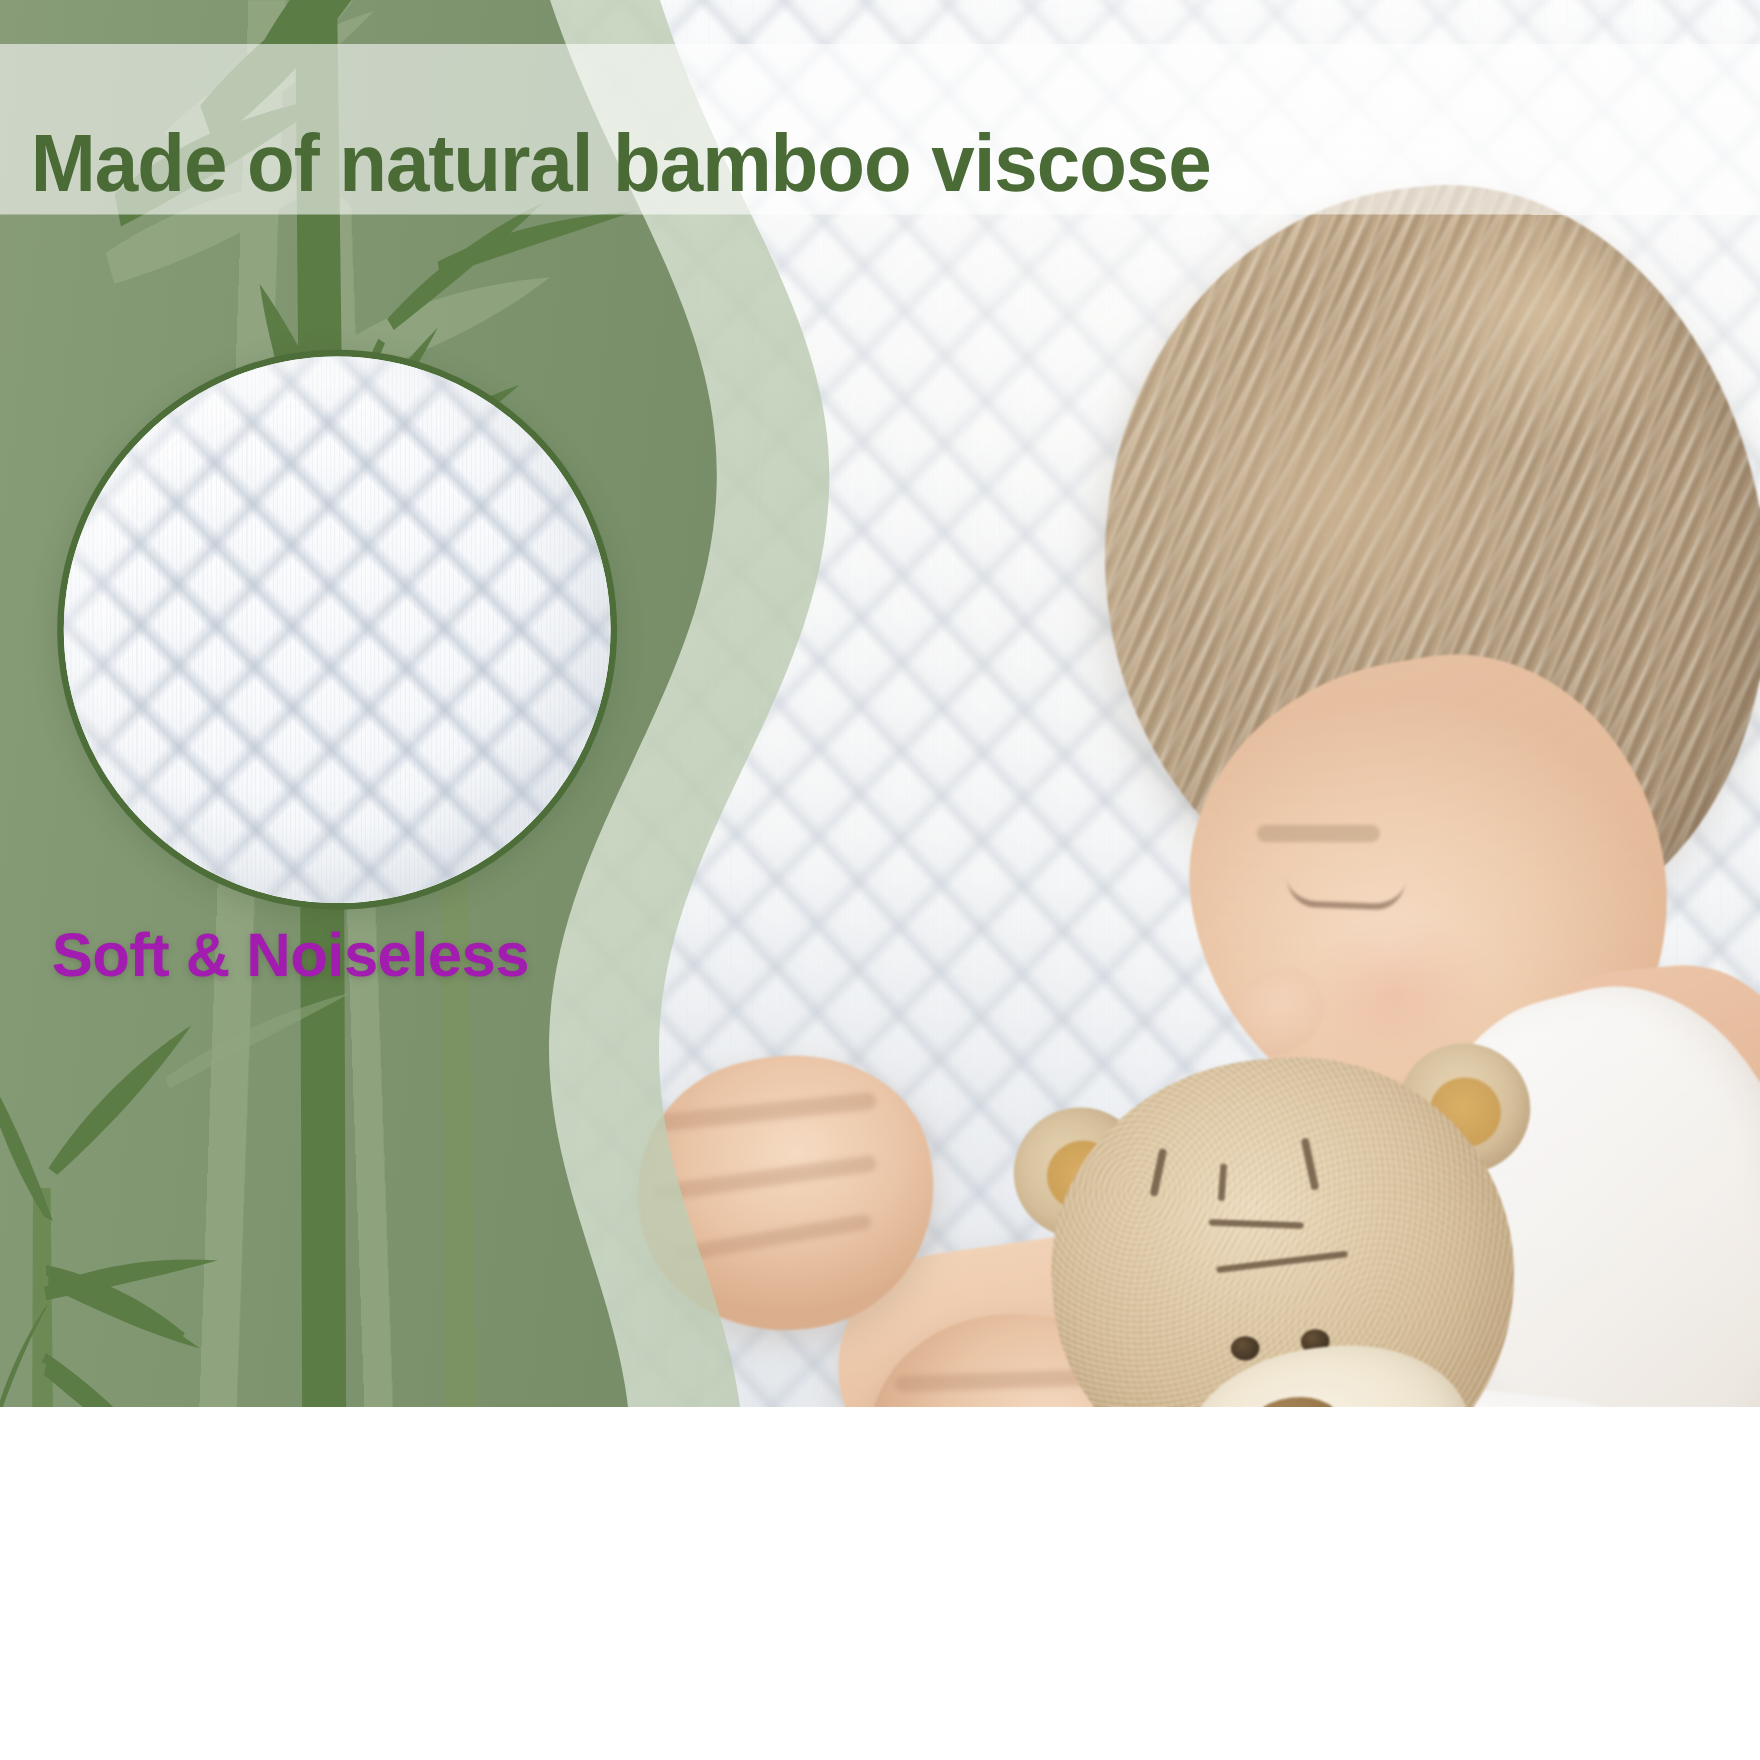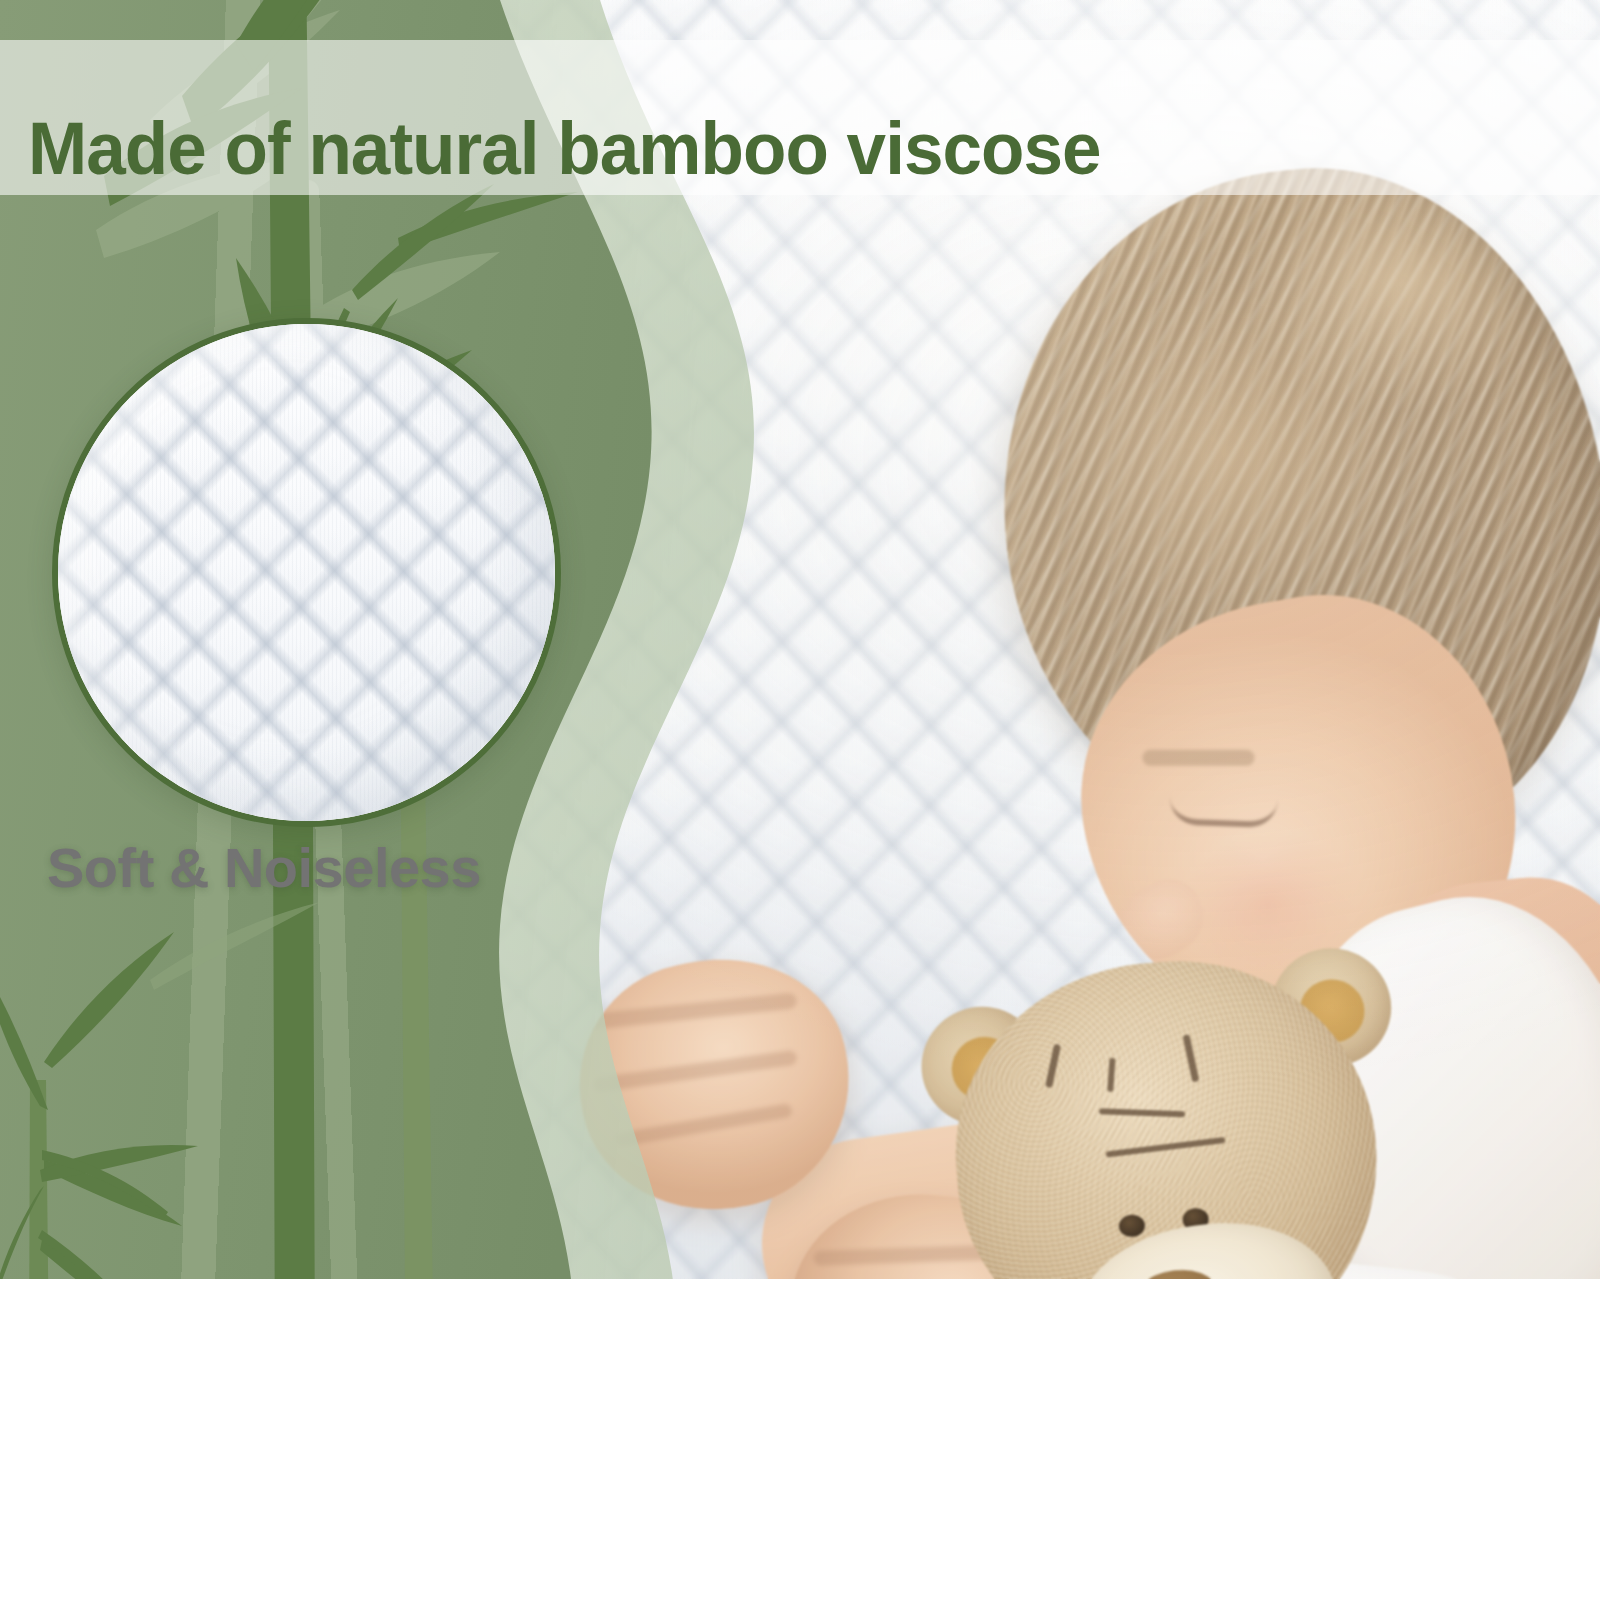--- a/index.html
+++ b/index.html
@@ -334,21 +334,21 @@
     white-space:nowrap;
     font-family:"Liberation Sans","DejaVu Sans",sans-serif;
     transform:scaleX(.96);
     transform-origin:left top;
   }
   .subline{
     position:absolute;left:47px;top:840px;
     font-size:56px;line-height:1;
     font-weight:700;
     letter-spacing:-.5px;
-    color:#737373;
+    color:#a21caf;
     white-space:nowrap;
     text-shadow:0 2px 7px rgba(60,80,50,.30);
     font-family:"Liberation Sans","DejaVu Sans",sans-serif;
   }
 </style>
 </head>
 <body>
 
 <div class="stage">
 

